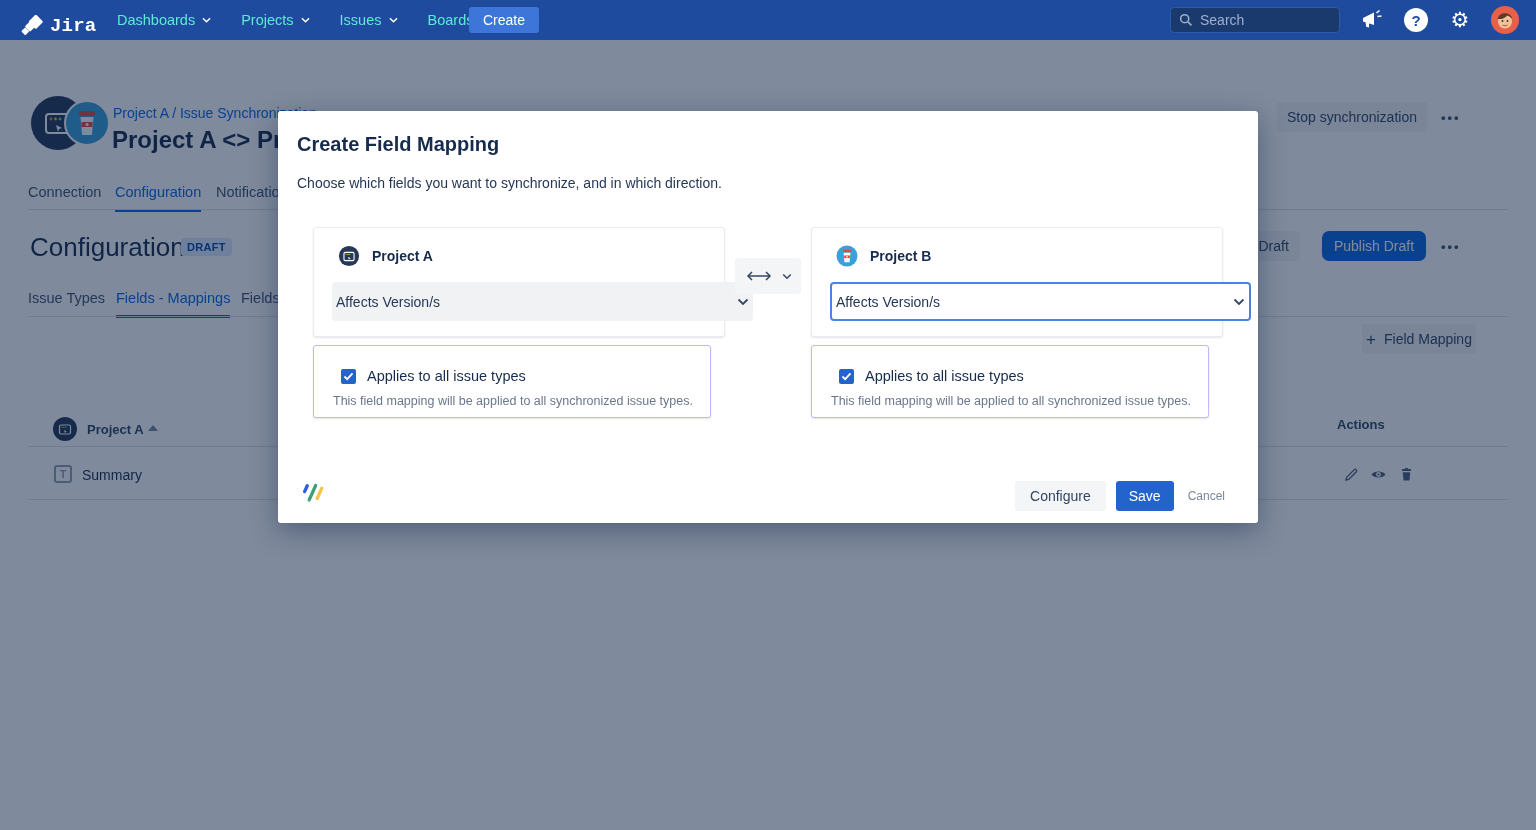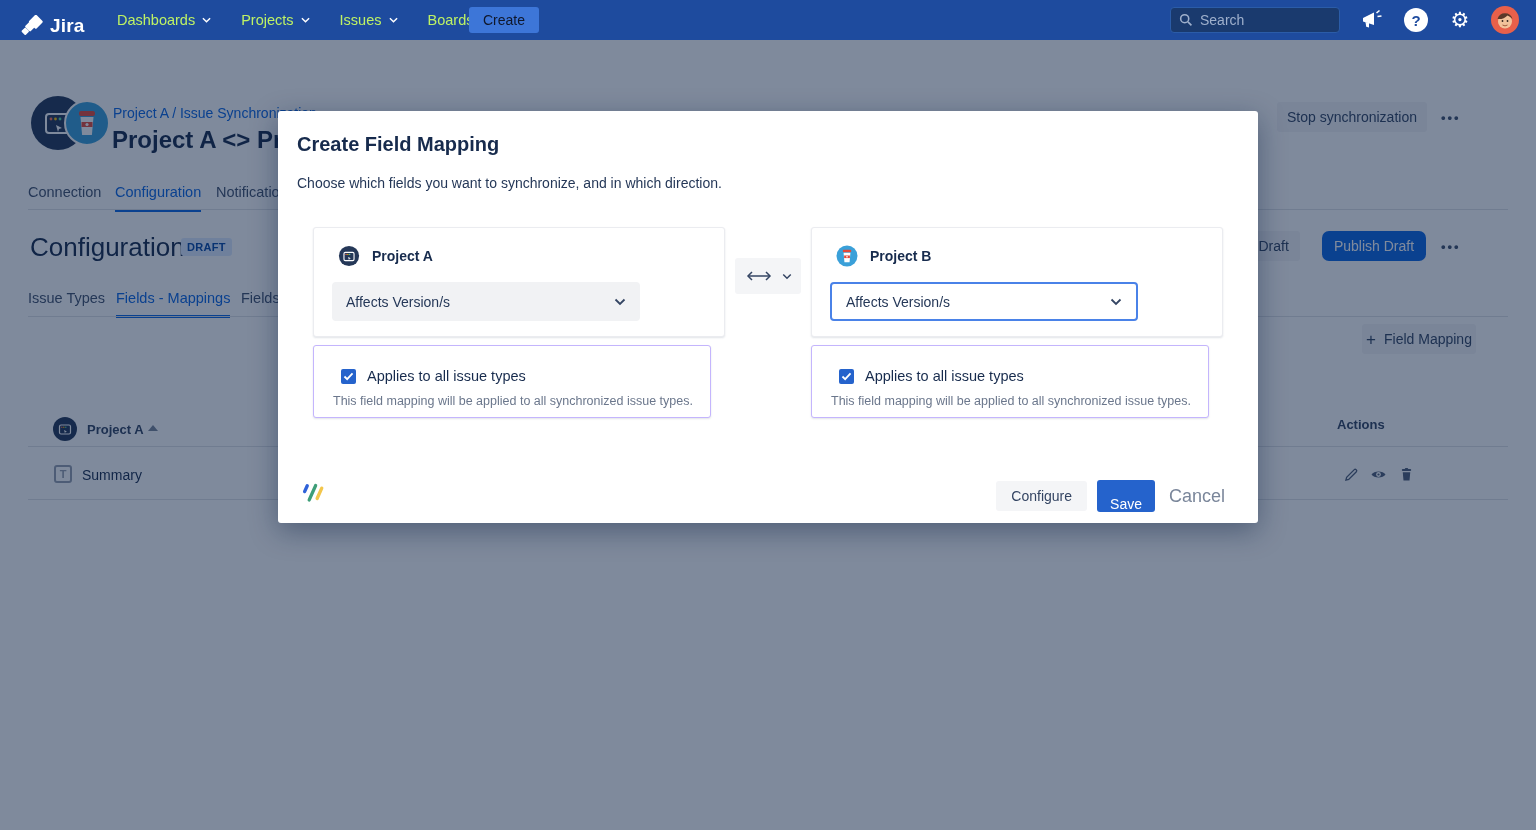--- a/index.html
+++ b/index.html
@@ -1,25 +1,25 @@
 <!DOCTYPE html>
 <html><head>
 <meta charset="utf-8">
 <style>
   * { margin:0; padding:0; box-sizing:border-box; }
   html,body { width:1536px; height:830px; overflow:hidden; }
   body { font-family:"Liberation Sans",sans-serif; background:#fff; position:relative; }
 
   
   .nav { position:absolute; top:0; left:0; width:1536px; height:40px; background:#1E4B9E; z-index:100; }
-  .nav-logo { position:absolute; left:20px; top:0; height:52px; display:flex; align-items:center; gap:7px; cursor:pointer; }
+  .nav-logo { position:absolute; left:20px; top:0; height:52px; display:flex; align-items:center; gap:7px; cursor:pointer;font-family:Liberation Mono, monospace; }
   .nav-logo-text { color:#fff; font-size:19px; font-weight:700; letter-spacing:.2px; }
   .nav-menu { position:absolute; left:117px; top:0; height:40px; display:flex; align-items:center; gap:30px; }
-  .nav-item { display:flex; align-items:center; gap:7px; color:#bef264; font-size:14.5px; cursor:pointer; }
-  .btn-create { position:absolute; left:469px; top:7px; height:26px; padding:0 14px; background:#3D76D8; border:none; border-radius:3px; color:#0f172a; font-size:14px; font-family:inherit; cursor:pointer; }
+  .nav-item { display:flex; align-items:center; gap:7px; color:#5eead4; font-size:14.5px; cursor:pointer; }
+  .btn-create { position:absolute; left:469px; top:7px; height:26px; padding:0 14px; background:#3D76D8; border:none; border-radius:3px; color:#ffffff; font-size:14px; font-family:inherit; cursor:pointer; }
   .nav-search { position:absolute; left:1170px; top:7px; width:170px; height:26px; background:#1A3A6E; border:1px solid #2B5CA8; border-radius:4px; display:flex; align-items:center; padding:0 8px; gap:7px; }
   .nav-search input { flex:1; background:transparent; border:none; outline:none; color:#C3CEE2; font-size:14px; font-family:inherit; min-width:0; }
   .nav-search input::placeholder { color:#9FB0CC; }
   .nav-iconbtn { position:absolute; top:0; height:40px; width:30px; display:flex; align-items:center; justify-content:center; cursor:pointer; }
   .help-circle { width:24px; height:24px; border-radius:50%; background:#fff; color:#1E4B9E; font-weight:700; font-size:15px; display:flex; align-items:center; justify-content:center; }
   .gear-glyph { font-family:"DejaVu Sans",sans-serif; color:#fff; font-size:21px; line-height:1; }
 
   
   .page { position:absolute; top:40px; left:0; width:1536px; height:790px; background:#fff; }
   .overlay { position:absolute; top:40px; left:0; width:1536px; height:790px; background:rgba(9,30,66,.52); z-index:50; }
@@ -47,33 +47,33 @@
   .sort-caret { position:absolute; width:0; height:0; border-left:5px solid transparent; border-right:5px solid transparent; border-bottom:6px solid #7A869A; cursor:pointer; }
   .row-action { position:absolute; width:20px; height:20px; display:flex; align-items:center; justify-content:center; cursor:pointer; }
 
   
   .modal { position:absolute; left:278px; top:111px; width:980px; height:412px; background:#fff; border-radius:3px; box-shadow:0 8px 28px rgba(9,30,66,.4); z-index:60; }
   .modal-title { position:absolute; left:19px; top:22px; font-size:20px; font-weight:600; color:#172B4D; }
   .modal-sub { position:absolute; left:19px; top:64px; font-size:14px; color:#253858; }
   .mcard { position:absolute; width:412px; background:#fff; border:1px solid #EBECF0; border-radius:3px; box-shadow:0 1px 2px rgba(9,30,66,.12); }
   .mcard-head { position:absolute; left:24px; top:17px; display:flex; align-items:center; gap:12px; }
   .mcard-name { font-size:14px; font-weight:700; color:#172B4D; }
-  .dropdown { position:absolute; left:18px; top:54px; width:308px; height:39px; border-radius:4px; display:flex; align-items:center; padding:0 14px; cursor:pointer; }
+  .dropdown { position:absolute; left:18px; top:54px; width:421px; height:39px; border-radius:4px; display:flex; align-items:center; padding:0 4px; cursor:pointer; }
   .dropdown.gray { background:#F1F2F4; }
   .dropdown.focus { background:#fff; border:2px solid #4A82E8; }
   .dropdown .val { flex:1; font-size:14px; color:#253858; }
   .dir-btn { position:absolute; left:457px; top:147px; width:66px; height:36px; background:#F4F5F7; border:none; border-radius:3px; display:flex; align-items:center; justify-content:center; gap:8px; cursor:pointer; }
   .checkcard { position:absolute; width:398px; height:73px; background:#fff; border:1px solid #c4b5fd; border-radius:3px; box-shadow:0 1px 2px rgba(9,30,66,.12); }
   .checkbox { position:absolute; left:27px; top:23px; width:15px; height:15px; background:#2563CC; border-radius:2px; display:flex; align-items:center; justify-content:center; cursor:pointer; }
   .check-label { position:absolute; left:53px; top:22px; font-size:14.5px; color:#172B4D; cursor:pointer; }
   .check-hint { position:absolute; left:19px; top:48px; font-size:12.5px; color:#6B778C; }
   .modal-footer-btns { position:absolute; right:29px; top:370px; height:30px; display:flex; align-items:center; gap:10px; }
   .btn-configure { height:30px; padding:0 15px; background:#F4F5F7; border:none; border-radius:3px; color:#344563; font-size:14px; font-family:inherit; cursor:pointer; }
-  .btn-save { height:16px; padding:16px 13px; background:#2563CC; border:none; border-radius:3px; color:#fff; font-size:14px; font-family:inherit; cursor:pointer; }
-  .btn-cancel { background:none; border:none; color:#7A869A; font-size:18px; font-family:inherit; cursor:pointer; padding:0 4px; }
+  .btn-save { height:30px; padding:0 13px; background:#2563CC; border:none; border-radius:3px; color:#fff; font-size:14px; font-family:inherit; cursor:pointer; }
+  .btn-cancel { background:none; border:none; color:#7A869A; font-size:12px; font-family:inherit; cursor:pointer; padding:0 4px; }
 </style>
 </head>
 <body>
 
 <div class="page">
 
   <div class="avatar-lg" style="left:31px; top:56px; width:54px; height:54px; background:#253858; z-index:1;">
     <svg width="54" height="54" viewBox="0 0 54 54">
       <rect x="15" y="18" width="24" height="19" rx="3" fill="none" stroke="#fff" stroke-width="2"></rect>
       <circle cx="20" cy="23" r="1.4" fill="#FF7452"></circle>

